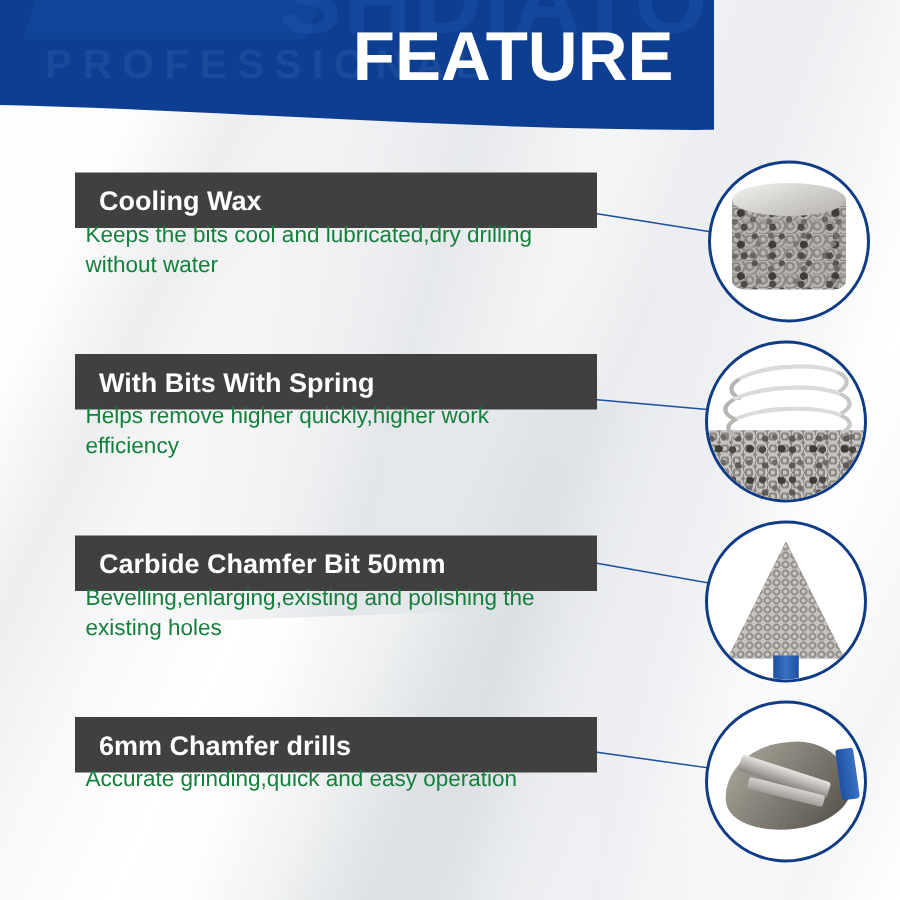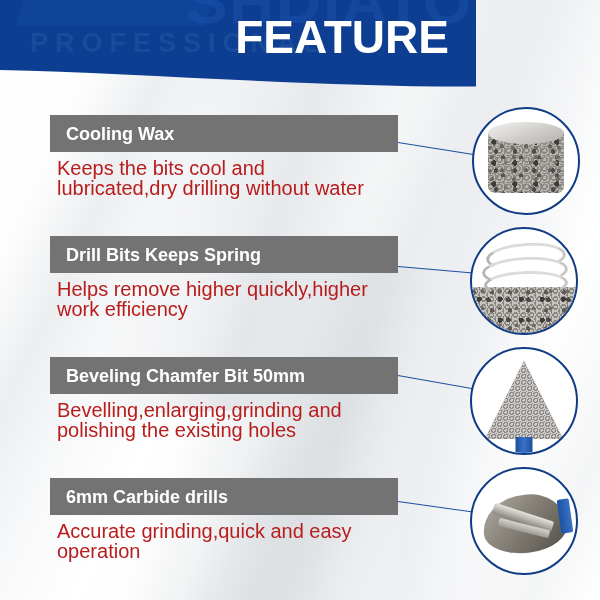--- a/index.html
+++ b/index.html
@@ -129,41 +129,41 @@
     position: absolute;
     left: 0;
     width: 600px;
   }
   .feature-bar {
     position: absolute;
     left: 50px;
     top: 0;
     width: 348px;
     height: 37px;
-    background: #737373;
+    background: #404040;
     text-align: center;
   }
   .feature-bar-title {
     position: absolute;
     left: 16px;
     top: 8px;
     font-size: 18px;
     line-height: 22px;
     font-weight: bold;
     color: #ffffff;
     white-space: nowrap;
   }
   .feature-desc {
     position: absolute;
     left: 57px;
-    top: 43px;
+    top: 32px;
     width: 330px;
-    font-size: 20px;
+    font-size: 15px;
     line-height: 20px;
-    color: #b91c1c;
+    color: #15803d;
   }
 
   
   .connector {
     position: absolute;
     height: 1px;
     background: #1b4fa0;
     transform-origin: left center;
   }
   .connector-dot {
@@ -355,56 +355,56 @@
 
   <div class="photo-circle" style="left:472px; top:107px;">
     <div class="photo-inner">
       <div class="wax-body"></div>
       <div class="wax-top"></div>
     </div>
   </div>
 
   <div class="feature-row" style="top:236px;">
     <div class="feature-bar">
-      <div class="feature-bar-title">Drill Bits Keeps Spring</div>
+      <div class="feature-bar-title">With Bits With Spring</div>
     </div>
     <div class="feature-desc">Helps remove higher quickly,higher work efficiency</div>
     <div class="connector" style="left:398px; top:30px; width:110px; transform:rotate(5deg);"></div>
     <div class="connector-dot" style="left:502px; top:33px;"></div>
   </div>
 
   <div class="photo-circle" style="left:470px; top:227px;">
     <div class="photo-inner">
       <div class="spring-grit"></div>
       <div class="coil" style="left:14px; top:14px; width:74px; height:22px; transform:rotate(-4deg);"></div>
       <div class="coil" style="left:10px; top:28px; width:80px; height:22px; transform:rotate(-3deg);"></div>
       <div class="coil" style="left:12px; top:42px; width:78px; height:20px; transform:rotate(-2deg);"></div>
     </div>
   </div>
 
   <div class="feature-row" style="top:357px;">
     <div class="feature-bar">
-      <div class="feature-bar-title">Beveling Chamfer Bit 50mm</div>
-    </div>
-    <div class="feature-desc">Bevelling,enlarging,grinding and polishing the existing holes</div>
+      <div class="feature-bar-title">Carbide Chamfer Bit 50mm</div>
+    </div>
+    <div class="feature-desc">Bevelling,enlarging,existing and polishing the existing holes</div>
     <div class="connector" style="left:398px; top:18px; width:116px; transform:rotate(10deg);"></div>
     <div class="connector-dot" style="left:508px; top:33px;"></div>
   </div>
 
   <div class="photo-circle" style="left:470px; top:347px;">
     <div class="photo-inner">
       <div class="cone"></div>
       <div class="cone-tex"></div>
       <div class="cone-shank"></div>
     </div>
   </div>
 
   <div class="feature-row" style="top:478px;">
     <div class="feature-bar">
-      <div class="feature-bar-title">6mm Carbide drills</div>
+      <div class="feature-bar-title">6mm Chamfer drills</div>
     </div>
     <div class="feature-desc">Accurate grinding,quick and easy operation</div>
     <div class="connector" style="left:398px; top:23px; width:112px; transform:rotate(8deg);"></div>
     <div class="connector-dot" style="left:505px; top:34px;"></div>
   </div>
 
   <div class="photo-circle" style="left:470px; top:467px;">
     <div class="photo-inner">
       <div class="carbide-body"></div>
       <div class="carbide-blade"></div>

